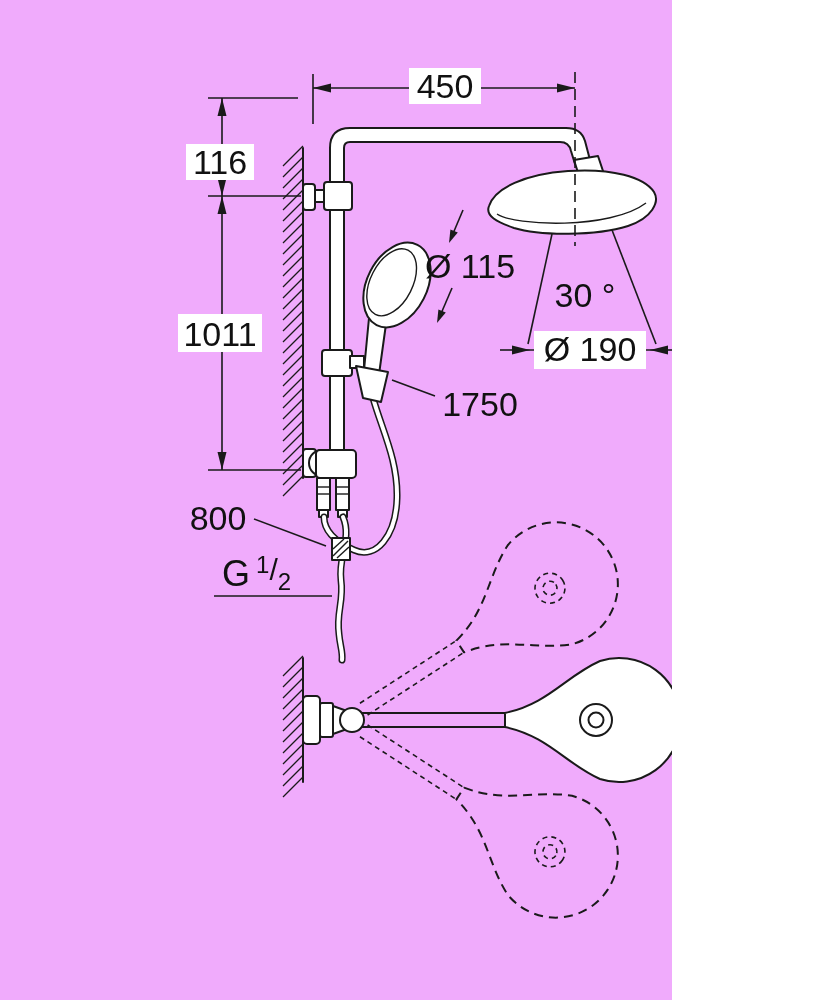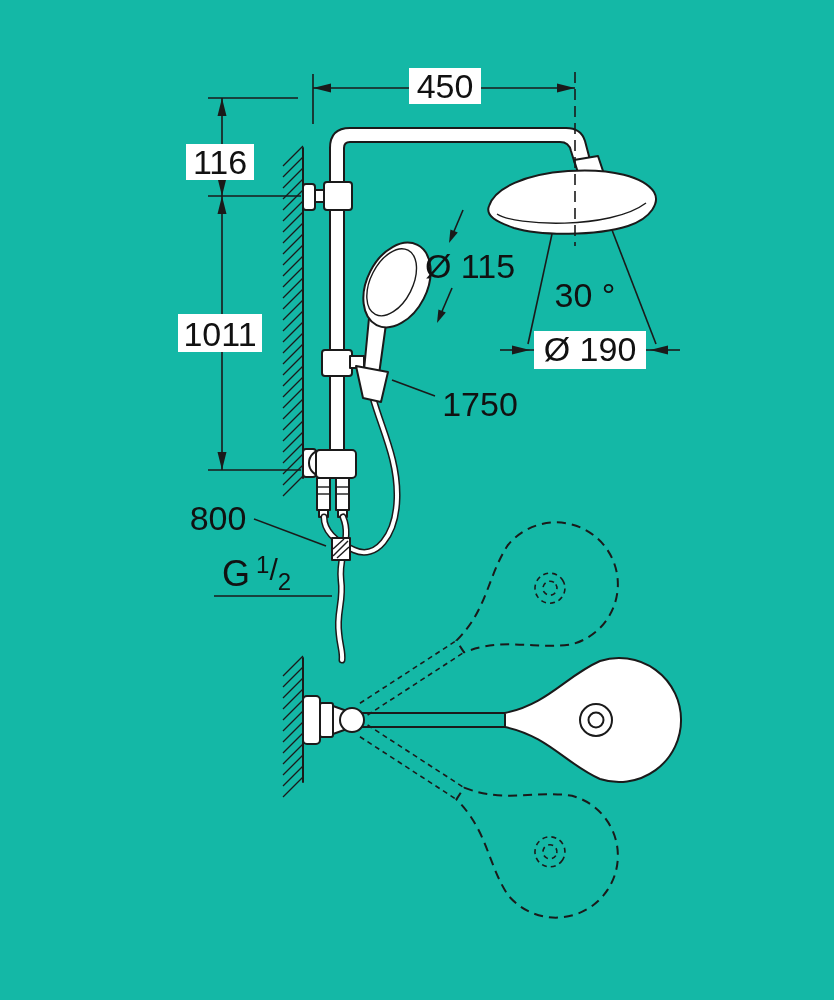--- a/index.html
+++ b/index.html
@@ -1,16 +1,16 @@
 <!DOCTYPE html>
 <html><head>
 <meta charset="utf-8">
 <style>
   html,body{margin:0;padding:0;background:#fff;}
-  .canvas{position:relative;width:834px;height:1000px;background:#14b8a6;overflow:hidden;}
+  .canvas{position:relative;width:672px;height:1000px;background:#f0abfc;overflow:hidden;}
   svg{position:absolute;inset:0;}
   .outline{fill:#ffffff;stroke:#1a1a1a;stroke-width:2;stroke-linejoin:round;}
   .solid{fill:none;stroke:#1a1a1a;stroke-width:2;stroke-linejoin:round;stroke-linecap:round;}
   .thin{fill:none;stroke:#1a1a1a;stroke-width:1.4;}
   .dim{fill:none;stroke:#1a1a1a;stroke-width:1.6;}
   .arrow{fill:#1a1a1a;stroke:none;}
   .whitebg{fill:#ffffff;stroke:none;}
   .dashedc{stroke-dasharray:11 6;}
   .dashshape{fill:none;stroke:#1a1a1a;stroke-width:2;stroke-dasharray:9 6;stroke-linejoin:round;}
   .dashthin{fill:none;stroke:#1a1a1a;stroke-width:1.6;stroke-dasharray:5 4;}

